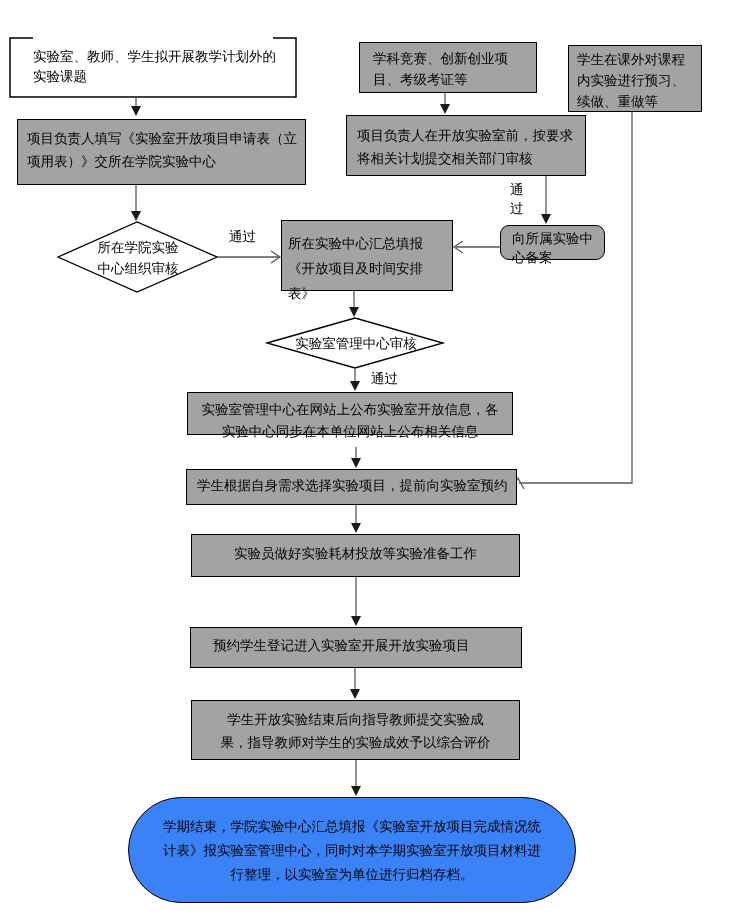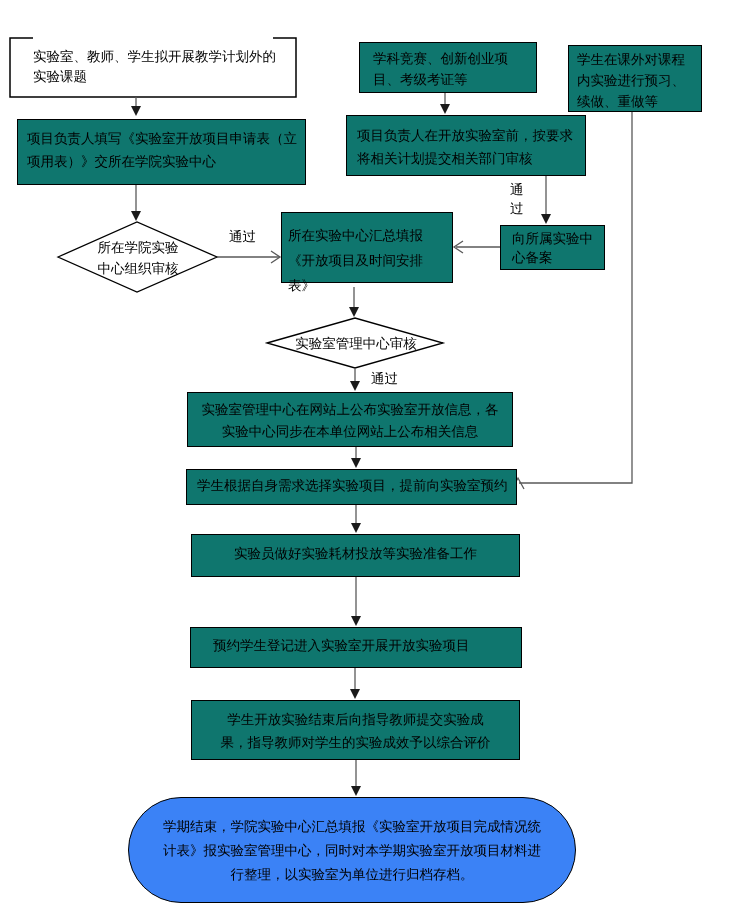--- a/index.html
+++ b/index.html
@@ -3,21 +3,21 @@
 <meta charset="utf-8">
 <style>
   html,body{margin:0;padding:0;background:#fff;}
   #canvas{
     position:relative;width:740px;height:916px;background:#fff;
     font-family:"DejaVu Sans","Liberation Sans",sans-serif;
     font-size:13.5px;color:#000;overflow:hidden;
   }
   #wires{position:absolute;left:0;top:0;width:740px;height:916px;}
   .node{
-    position:absolute;border:1.5px solid #000;background:#0f766e;
+    position:absolute;border:1.5px solid #000;background:#a3a3a3;
     line-height:23px;box-sizing:border-box;
   }
   .noborder{border:none;background:transparent;}
   .center{text-align:center;}
   .dtext{
     position:absolute;display:flex;align-items:center;justify-content:center;
     text-align:center;line-height:21px;box-sizing:border-box;
   }
   .elabel{position:absolute;line-height:19px;}
   .stadium{
@@ -70,25 +70,25 @@
   <div class="node noborder" style="left:10px;top:38px;width:286px;height:59px;padding:8px 16px 0 23px;line-height:20px;">实验室、教师、学生拟开展教学计划外的实验课题</div>
 
   <div class="node" style="left:359px;top:42px;width:178px;height:51px;padding:5px 24px 0 13px;line-height:21px;">学科竞赛、创新创业项目、考级考证等</div>
 
   <div class="node" style="left:568px;top:45px;width:134px;height:67px;padding:3px 6px 0 8px;line-height:21px;">学生在课外对课程内实验进行预习、续做、重做等</div>
 
   <div class="node" style="left:17px;top:119px;width:289px;height:66px;padding:7px 8px 0 9px;">项目负责人填写《实验室开放项目申请表（立项用表）》交所在学院实验中心</div>
 
   <div class="node" style="left:328px;top:115px;width:240px;height:61px;padding:8px 9px 0 10px;margin-left:18px;">项目负责人在开放实验室前，按要求将相关计划提交相关部门审核</div>
 
-  <div class="node" style="left:281px;top:212px;width:172px;height:71px;padding:10px 5px 4px 6px;line-height:25px;">所在实验中心汇总填报《开放项目及时间安排表》</div>
+  <div class="node" style="left:281px;top:220px;width:172px;height:71px;padding:10px 5px 4px 6px;line-height:25px;">所在实验中心汇总填报《开放项目及时间安排表》</div>
 
-  <div class="node" style="left:500px;top:225px;width:105px;height:45px;padding:3px 10px 0 11px;line-height:19px;">向所属实验中心备案</div>
+  <div class="node" style="left:500px;top:225px;width:105px;height:35px;padding:3px 10px 0 11px;line-height:19px;border-radius:9px;">向所属实验中心备案</div>
 
-  <div class="node center" style="left:187px;top:392px;width:326px;height:55px;padding:5px 7px 0;line-height:22px;">实验室管理中心在网站上公布实验室开放信息，各实验中心同步在本单位网站上公布相关信息</div>
+  <div class="node center" style="left:187px;top:392px;width:326px;height:43px;padding:5px 7px 0;line-height:22px;">实验室管理中心在网站上公布实验室开放信息，各实验中心同步在本单位网站上公布相关信息</div>
 
   <div class="node" style="left:186px;top:469px;width:331px;height:36px;padding:7px 4px 0 10px;line-height:17px;">学生根据自身需求选择实验项目，提前向实验室预约</div>
 
   <div class="node" style="left:190px;top:627px;width:332px;height:41px;padding:9px 4px 0 22px;line-height:17px;">预约学生登记进入实验室开展开放实验项目</div>
 
   <div class="node center" style="left:191px;top:534px;width:329px;height:43px;padding:10px 4px 0;line-height:17px;">实验员做好实验耗材投放等实验准备工作</div>
 
   <div class="node center" style="left:191px;top:700px;width:329px;height:60px;padding:7px 24px 0;">学生开放实验结束后向指导教师提交实验成果，指导教师对学生的实验成效予以综合评价</div>
 
   <div class="dtext" style="left:93px;top:233px;width:90px;height:50px;">所在学院实验中心组织审核</div>

